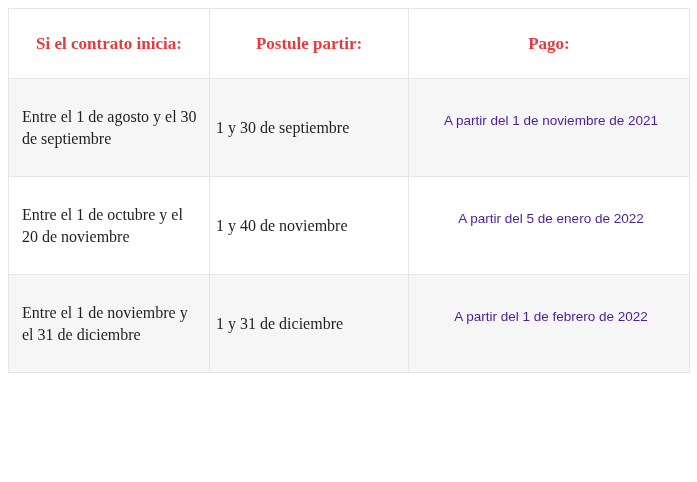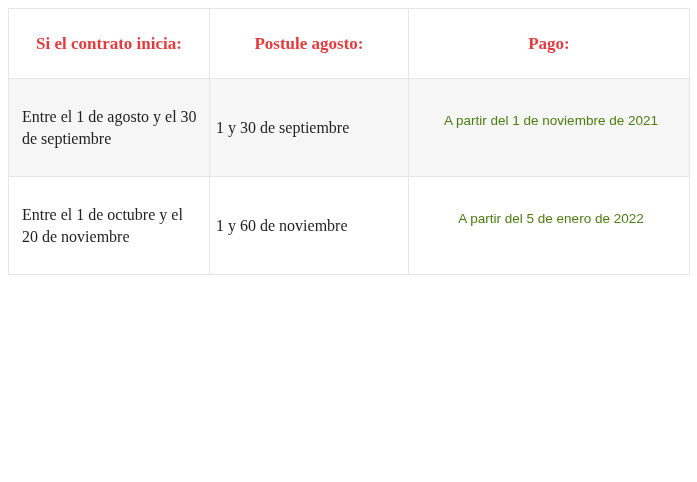--- a/index.html
+++ b/index.html
@@ -58,48 +58,53 @@
     font-size: 16px;
     line-height: 22px;
     color: #1f1f1f;
     text-align: left;
     padding: 0 6px;
   }
   td.payment {
     font-family: "Liberation Sans", sans-serif;
     font-size: 13.5px;
     line-height: 18px;
-    color: #4d7c0f;
+    color: #4c1d95;
     text-align: center;
     padding: 0 4px 14px 8px;
   }
 </style>
 </head>
 <body>
 
 <div class="page">
   <table class="schedule">
     <colgroup>
       <col class="c1">
         <col class="c2">
         <col class="c3">
     </colgroup>
     <thead>
       <tr>
         <th class="hdr">Si el contrato inicia:</th>
-        <th class="hdr">Postule agosto:</th>
+        <th class="hdr">Postule partir:</th>
         <th class="hdr">Pago:</th>
       </tr>
     </thead>
     <tbody>
       <tr>
         <td class="contract">Entre el 1 de agosto y el 30 de septiembre</td>
         <td class="apply">1 y 30 de septiembre</td>
         <td class="payment">A partir del 1 de noviembre de 2021</td>
       </tr>
       <tr>
         <td class="contract">Entre el 1 de octubre y el 20 de noviembre</td>
-        <td class="apply">1 y 60 de noviembre</td>
+        <td class="apply">1 y 40 de noviembre</td>
         <td class="payment">A partir del 5 de enero de 2022</td>
+      </tr>
+      <tr>
+        <td class="contract">Entre el 1 de noviembre y el 31 de diciembre</td>
+        <td class="apply">1 y 31 de diciembre</td>
+        <td class="payment">A partir del 1 de febrero de 2022</td>
       </tr>
     </tbody>
   </table>
 </div>
 
 </body></html>

